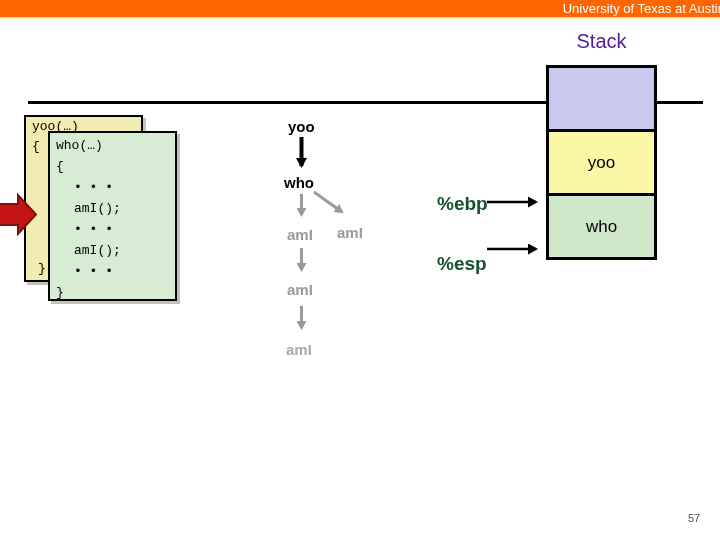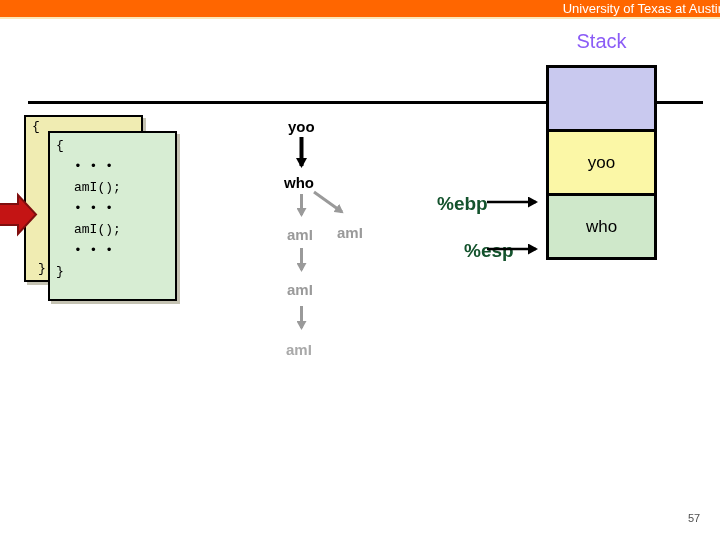--- a/index.html
+++ b/index.html
@@ -35,58 +35,60 @@
   .chain-gray-light{color:#A9A9A9;}
   .node-yoo{left:288px;top:118px;}
   .node-who{left:284px;top:174px;}
   .node-ami1{left:287px;top:226px;}
   .node-ami-branch{left:337px;top:224px;}
   .node-ami2{left:287px;top:281px;}
   .node-ami3{left:286px;top:341px;}
 
   
   .stack-title{position:absolute;left:546px;top:30px;width:111px;text-align:center;
-               font-size:20px;color:#8b5cf6;z-index:2;}
+               font-size:20px;color:#4c1d95;z-index:2;}
   .stack-col{position:absolute;left:546px;top:65px;width:105px;border:3px solid #000;z-index:2;background:#000;}
   .stack-frame{width:105px;height:61px;text-align:center;line-height:61px;
                font-size:17px;color:#000;}
   .stack-frame + .stack-frame{border-top:3px solid #000;}
   .frame-empty{background:#C9C9EF;}
   .frame-yoo{background:#FBF7A6;}
   .frame-who{background:#CFE8CA;}
 
   .reg-label{position:absolute;font-size:19px;font-weight:bold;color:#14532d;z-index:2;}
   .reg-ebp{left:437px;top:193px;}
-  .reg-esp{left:437px;top:240px;margin-left:27px;}
+  .reg-esp{left:437px;top:253px;}
 
   
   .page-number{position:absolute;left:688px;top:512px;font-size:11px;color:#4F4F4F;}
 
   
   .overlay{position:absolute;left:0;top:0;width:720px;height:540px;z-index:5;pointer-events:none;}
 </style>
 </head>
 <body>
 
 <div class="slide">
 
   <div class="top-bar">
     <span class="top-bar-text">University of Texas at Austin</span>
   </div>
 
 
   <div class="divider"></div>
 
   <div class="code-box yoo-box">
+    <span class="code-line">yoo(…)</span>
     <span class="code-line">{</span>
     <span class="code-line close-brace">}</span>
   </div>
 
   <div class="code-box who-box">
     <div class="lines">
+      <span class="code-line">who(…)</span>
       <span class="code-line">{</span>
       <span class="code-line indent">• • •</span>
       <span class="code-line indent">amI();</span>
       <span class="code-line indent">• • •</span>
       <span class="code-line indent">amI();</span>
       <span class="code-line indent">• • •</span>
       <span class="code-line">}</span>
     </div>
   </div>
 

